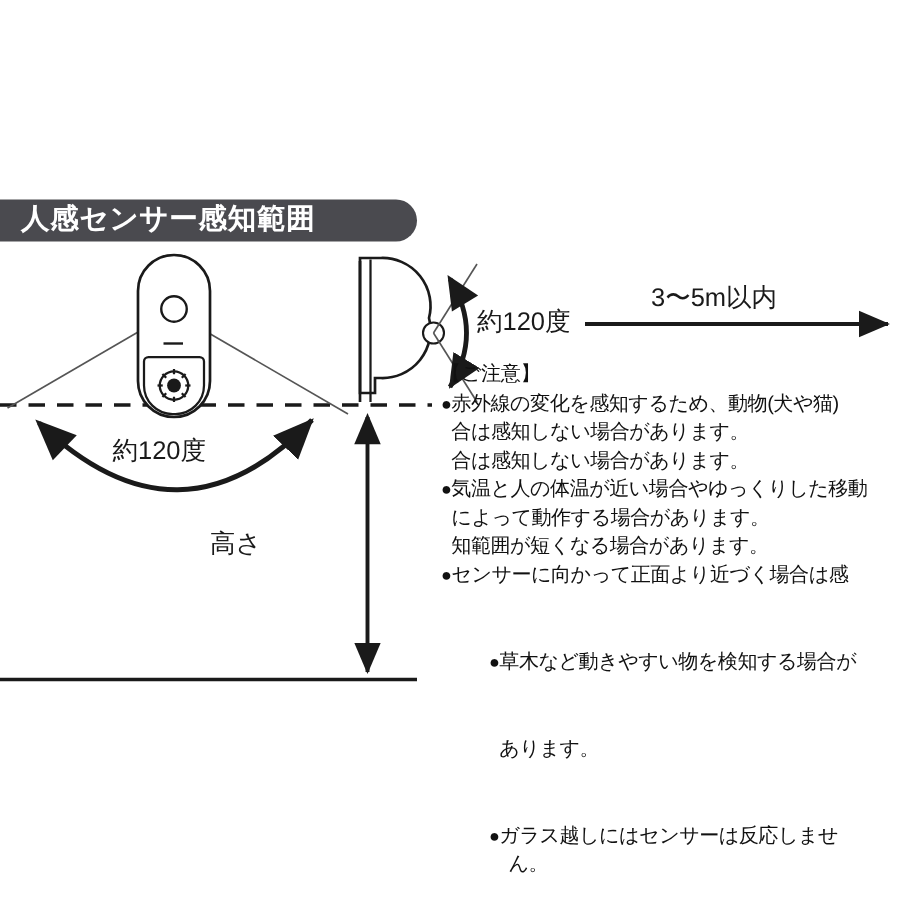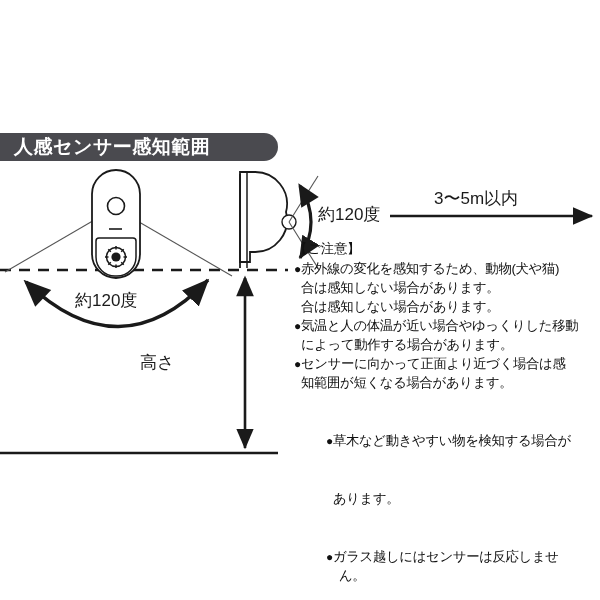--- a/index.html
+++ b/index.html
@@ -195,22 +195,22 @@
   </div>
 
   <div id="caution-block">
     <div id="caution-heading">【ご注意】</div>
     <div id="caution-list">
         <div class="caution-item"><span class="bullet">●</span><span>赤外線の変化を感知するため、動物(犬や猫)</span></div>
         <div class="caution-item"><span class="bullet" style="visibility: hidden;">●</span><span>合は感知しない場合があります。</span></div>
         <div class="caution-item"><span class="bullet" style="visibility: hidden;">●</span><span>合は感知しない場合があります。</span></div>
         <div class="caution-item"><span class="bullet">●</span><span>気温と人の体温が近い場合やゆっくりした移動</span></div>
         <div class="caution-item"><span class="bullet" style="visibility: hidden;">●</span><span>によって動作する場合があります。</span></div>
+        <div class="caution-item"><span class="bullet" style="visibility: hidden;">●</span><span>知範囲が短くなる場合があります。</span></div>
         <div class="caution-item"><span class="bullet">●</span><span>センサーに向かって正面より近づく場合は感</span></div>
-        <div class="caution-item"><span class="bullet" style="visibility: hidden;">●</span><span>知範囲が短くなる場合があります。</span></div>
         <div class="caution-item sub"><span class="bullet">●</span><span>草木など動きやすい物を検知する場合が</span></div>
         <div class="caution-item sub"><span class="bullet" style="visibility: hidden;">●</span><span>あります。</span></div>
         <div class="caution-item sub"><span class="bullet">●</span><span>ガラス越しにはセンサーは反応しません。</span></div>
         <div class="caution-item sub"><span class="bullet" style="visibility: hidden;">●</span><span>す。</span></div>
       </div>
   </div>
 
 </div>
 
 </body></html>

